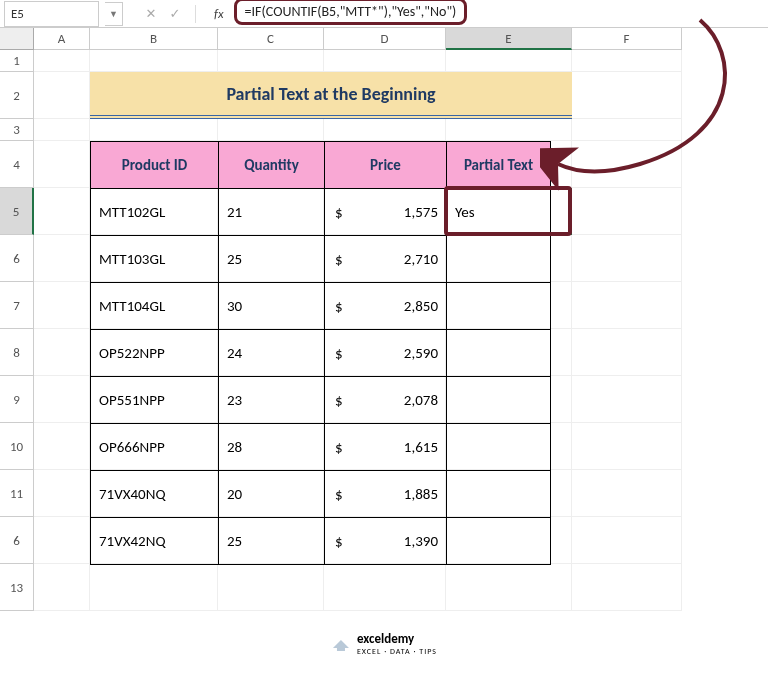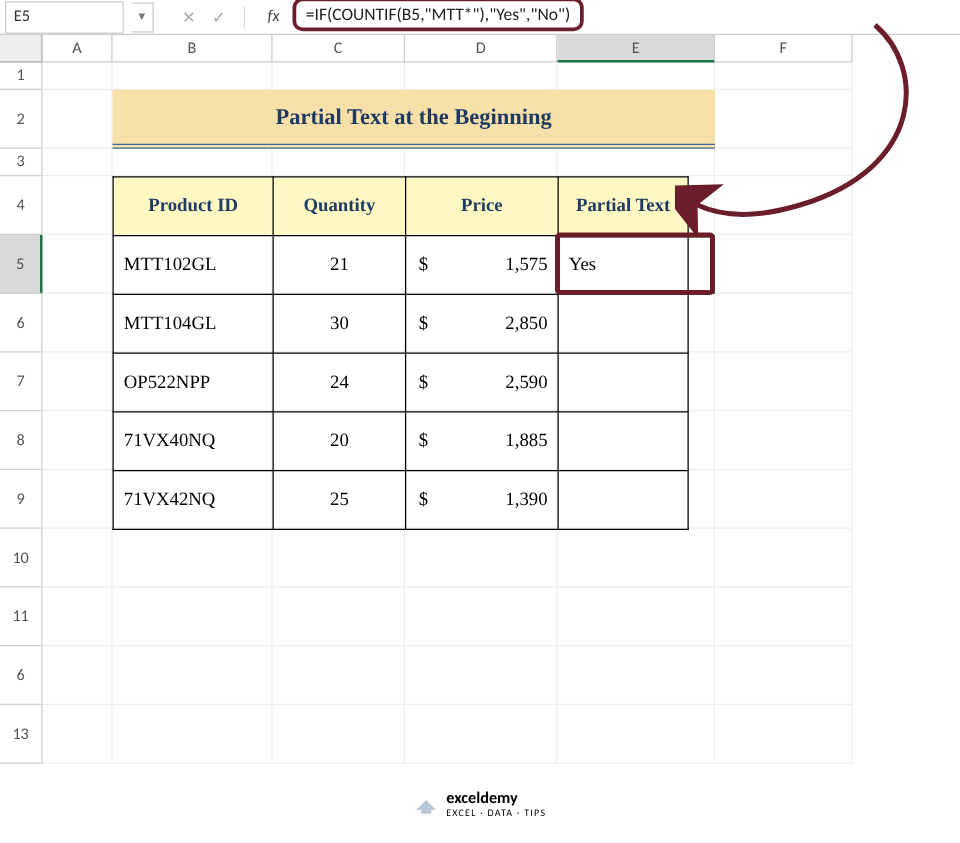--- a/index.html
+++ b/index.html
@@ -106,21 +106,21 @@
   .ch-active { background: #d9d9d9; border-bottom: 2px solid #217346; }
   .rh-active { background: #d9d9d9; border-right: 2px solid #217346; }
 
   .wA { width: 56px; }
   .wB { width: 128px; }
   .wC { width: 106px; }
   .wD { width: 122px; }
   .wE { width: 126px; }
   .wF { width: 110px; }
 
-  .sheet-body { position: relative; font-family: Liberation Serif, serif; }
+  .sheet-body { position: relative; }
   .row { display: flex; height: 22px; }
   .row.tall { height: 47px; }
   .cell { border-right: 1px solid #eee; border-bottom: 1px solid #eee; position: relative; }
 
   .title-banner {
     position: absolute;
     left: 56px; 
     top: 22px; 
     width: 482px; 
     height: 47px;
@@ -140,27 +140,27 @@
     border-collapse: collapse;
     z-index: 5;
   }
   table.data th, table.data td {
     border: 1px solid #000;
     height: 47px;
     padding: 0 8px;
     font-size: 15px;
   }
   table.data th {
-    background: #fef9c3;
+    background: #f9a8d4;
     color: #1f3a63;
     font-weight: 700;
     text-align: center;
   }
   .col-B { width: 128px; }
-  .col-C { width: 106px; text-align: center; }
+  .col-C { width: 106px; text-align: left; }
   .col-D { width: 122px; margin-top: 20px; }
   .col-E { width: 104px; }
   .price-cell { display: flex; justify-content: space-between; align-items: center; width: 100%; }
   .dollar { padding-left: 2px; }
 
   .sel-border {
     position: absolute;
     border: 4px solid #6b1e2a;
     border-radius: 4px;
     z-index: 20;
@@ -373,37 +373,70 @@
           <td class="col-C">21</td>
           <td class="col-D">
                 <div class="price-cell">
                   <span class="dollar">$</span>
                   <span>1,575</span>
                 </div>
               </td>
           <td class="col-E">Yes</td>
         </tr>
         <tr>
+          <td class="col-B">MTT103GL</td>
+          <td class="col-C">25</td>
+          <td class="col-D">
+                <div class="price-cell">
+                  <span class="dollar">$</span>
+                  <span>2,710</span>
+                </div>
+              </td>
+          <td class="col-E"></td>
+        </tr>
+        <tr>
           <td class="col-B">MTT104GL</td>
           <td class="col-C">30</td>
           <td class="col-D">
                 <div class="price-cell">
                   <span class="dollar">$</span>
                   <span>2,850</span>
                 </div>
               </td>
           <td class="col-E"></td>
         </tr>
         <tr>
           <td class="col-B">OP522NPP</td>
           <td class="col-C">24</td>
           <td class="col-D">
                 <div class="price-cell">
                   <span class="dollar">$</span>
                   <span>2,590</span>
+                </div>
+              </td>
+          <td class="col-E"></td>
+        </tr>
+        <tr>
+          <td class="col-B">OP551NPP</td>
+          <td class="col-C">23</td>
+          <td class="col-D">
+                <div class="price-cell">
+                  <span class="dollar">$</span>
+                  <span>2,078</span>
+                </div>
+              </td>
+          <td class="col-E"></td>
+        </tr>
+        <tr>
+          <td class="col-B">OP666NPP</td>
+          <td class="col-C">28</td>
+          <td class="col-D">
+                <div class="price-cell">
+                  <span class="dollar">$</span>
+                  <span>1,615</span>
                 </div>
               </td>
           <td class="col-E"></td>
         </tr>
         <tr>
           <td class="col-B">71VX40NQ</td>
           <td class="col-C">20</td>
           <td class="col-D">
                 <div class="price-cell">
                   <span class="dollar">$</span>

